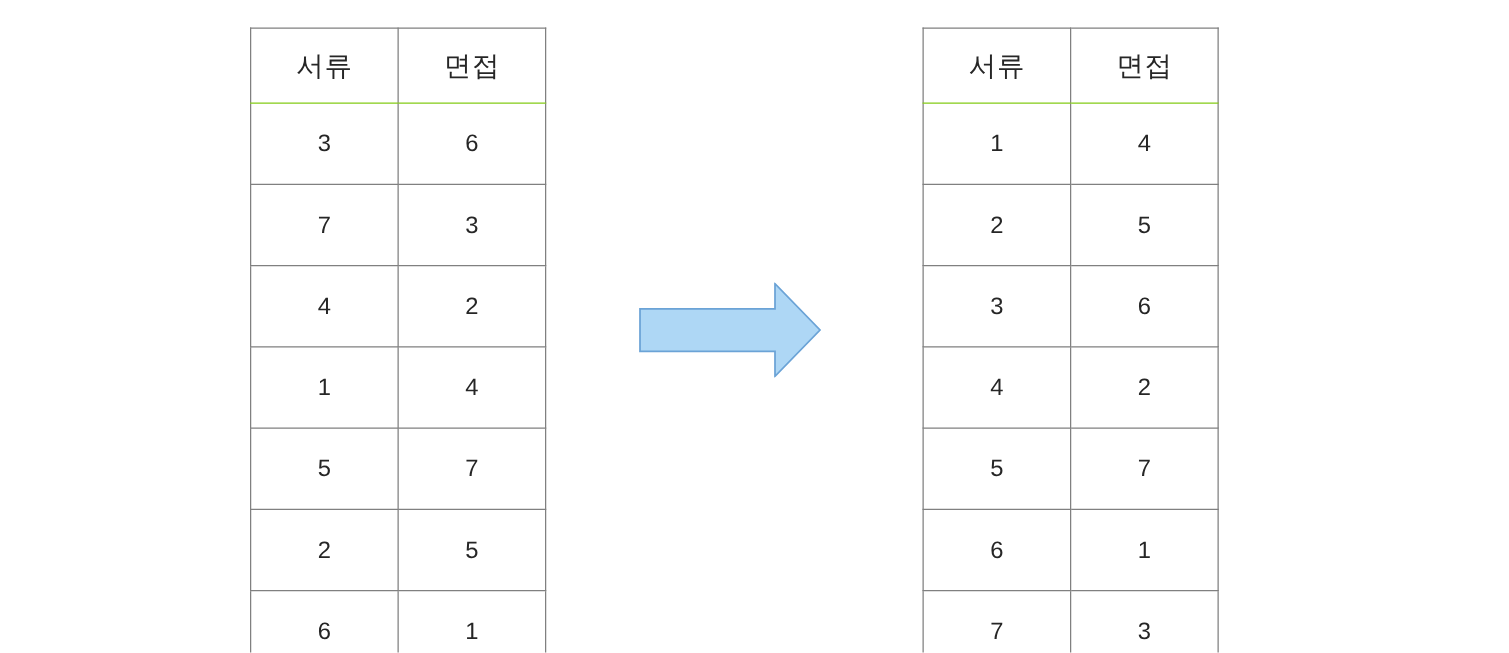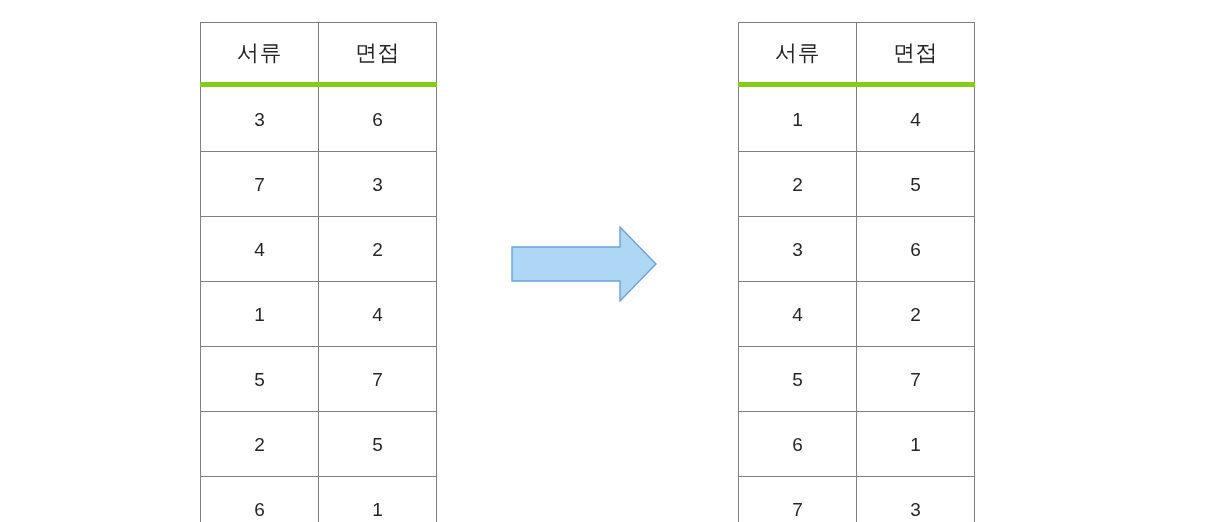--- a/index.html
+++ b/index.html
@@ -39,21 +39,21 @@
     height: 64px;
     width: 117px;
     line-height: 1;
   }
   .data-table td.th-cell {
     font-size: 22px;
     height: 59px;
     letter-spacing: 0.5px;
   }
   .data-table tr.header-row td {
-    border-bottom: 5px solid #84cc16;
+    border-bottom: 1px solid #84cc16;
   }
   
   .data-table {
     border: 1px solid #595959;
   }
 
   #table-left  { left: 200px; top: 22px; }
   #table-right { left: 738px; top: 22px; }
 
   

